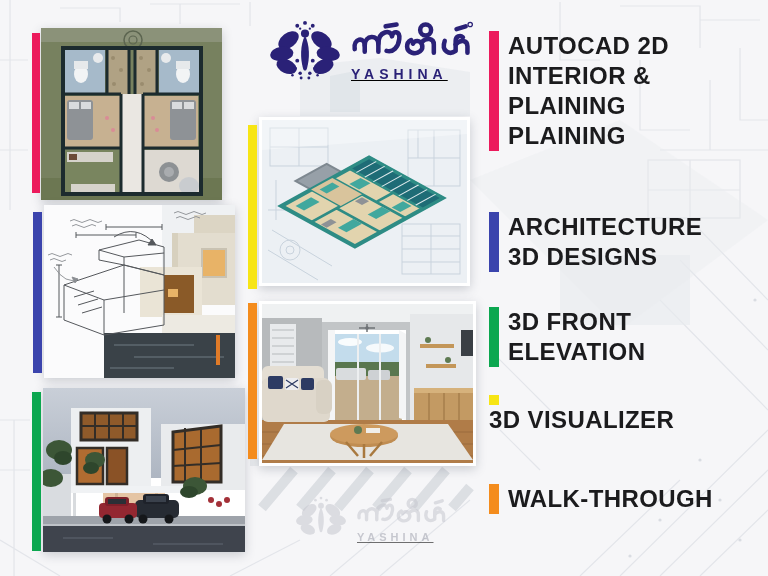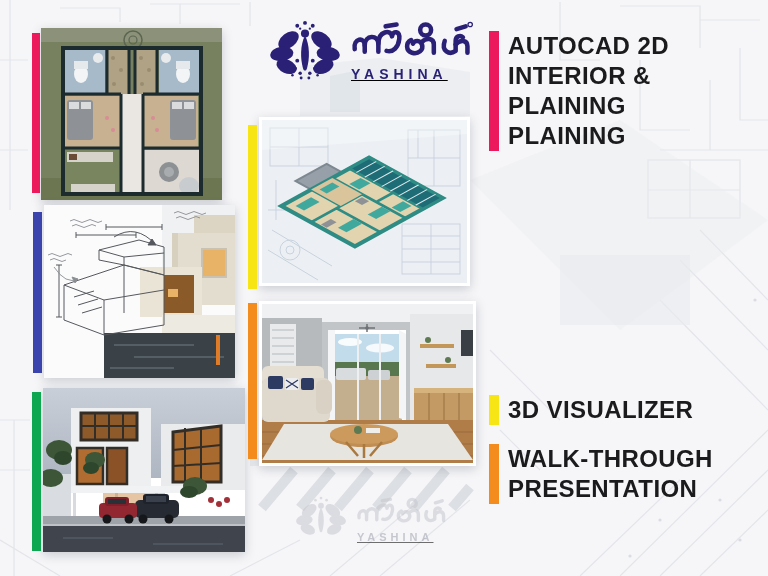--- a/index.html
+++ b/index.html
@@ -12,21 +12,21 @@
   .frame svg{display:block;}
   .gbar{position:absolute;z-index:3;}
   
   .logo{position:absolute;left:270px;top:20px;z-index:2;display:flex;align-items:flex-start;}
   .wordmark{margin-left:8px;text-decoration:underline;}
   .latin{font-weight:bold;color:#2A2177;font-size:14px;letter-spacing:5px;margin-top:2px;margin-left:3px;}
   
   .service{position:absolute;left:489px;z-index:2;display:flex;}
   .sbar{width:10px;flex:0 0 10px;margin-right:9px;}
   .stext{font-weight:bold;font-size:24px;line-height:30px;letter-spacing:.4px;color:#1b1b1d;white-space:nowrap;}
-  .s0{top:31px;} .s1{top:212px;} .s2{top:307px;} .s3{top:395px;} .s4{top:444px;}
+  .s0{top:31px;} .s1{top:212px;} .s2{top:307px;} .s3{top:395px;flex-direction:column;} .s4{top:484px;}
   
   .watermark{position:absolute;left:296px;top:496px;z-index:1;display:flex;align-items:flex-start;opacity:.55;}
   .watermark .latin{color:#9fa1ad;font-size:11px;letter-spacing:4px;margin-top:1px;}
 </style>
 </head>
 <body>
 
 <div class="canvas">
 
   <svg class="bg-pattern" width="768" height="576" viewBox="0 0 768 576">
@@ -389,30 +389,43 @@
   <div class="service s0">
     <span class="sbar" style="background: rgb(236, 26, 92);"></span>
     <div class="stext">
       <div>AUTOCAD 2D</div>
       <div>INTERIOR &amp;</div>
       <div>PLAINING</div>
       <div>PLAINING</div>
     </div>
   </div>
 
-
+  <div class="service s1">
+    <span class="sbar" style="background: rgb(59, 68, 173);"></span>
+    <div class="stext">
+      <div>ARCHITECTURE</div>
+      <div>3D DESIGNS</div>
+    </div>
+  </div>
+
+  <div class="service s2">
+    <span class="sbar" style="background: rgb(12, 167, 80);"></span>
+    <div class="stext">
+      <div>3D FRONT</div>
+      <div>ELEVATION</div>
+    </div>
+  </div>
 
   <div class="service s3">
     <span class="sbar" style="background: rgb(247, 229, 21);"></span>
     <div class="stext">
       <div>3D VISUALIZER</div>
     </div>
   </div>
 
   <div class="service s4">
     <span class="sbar" style="background: rgb(244, 140, 29);"></span>
     <div class="stext">
       <div>WALK-THROUGH</div>
-      <div>PRESENTATION</div>
     </div>
   </div>
 
 </div>
 
 </body></html>

